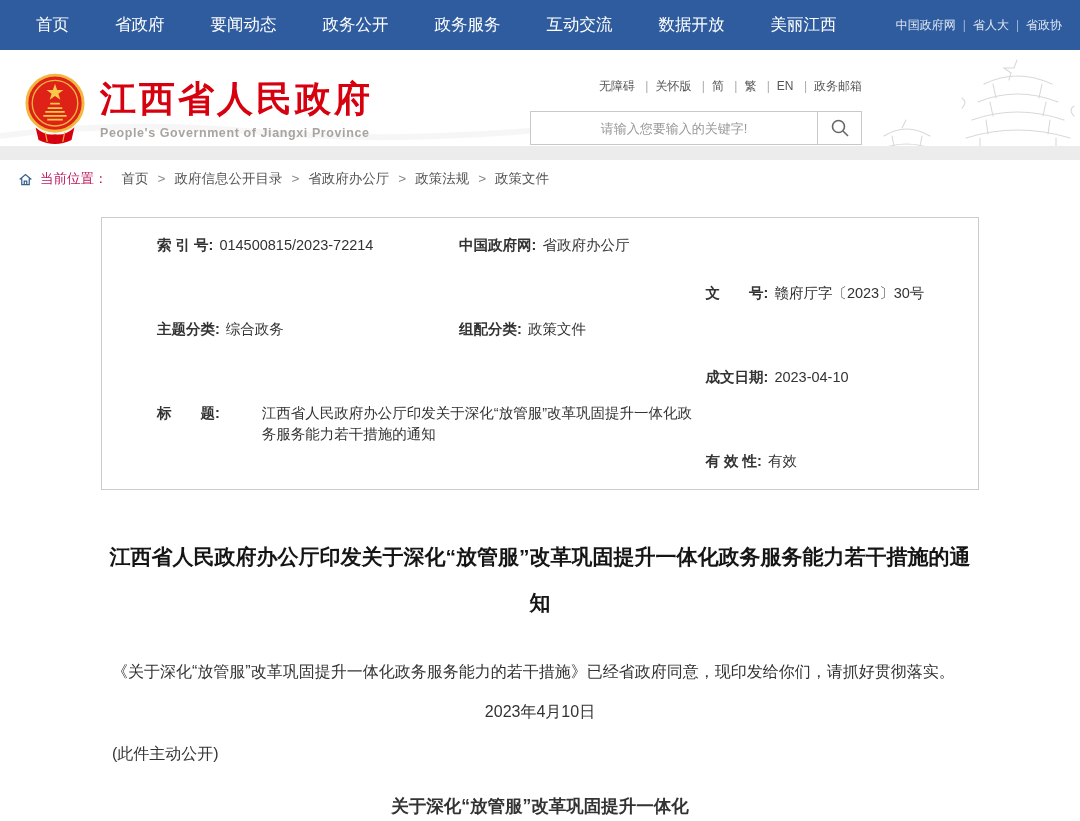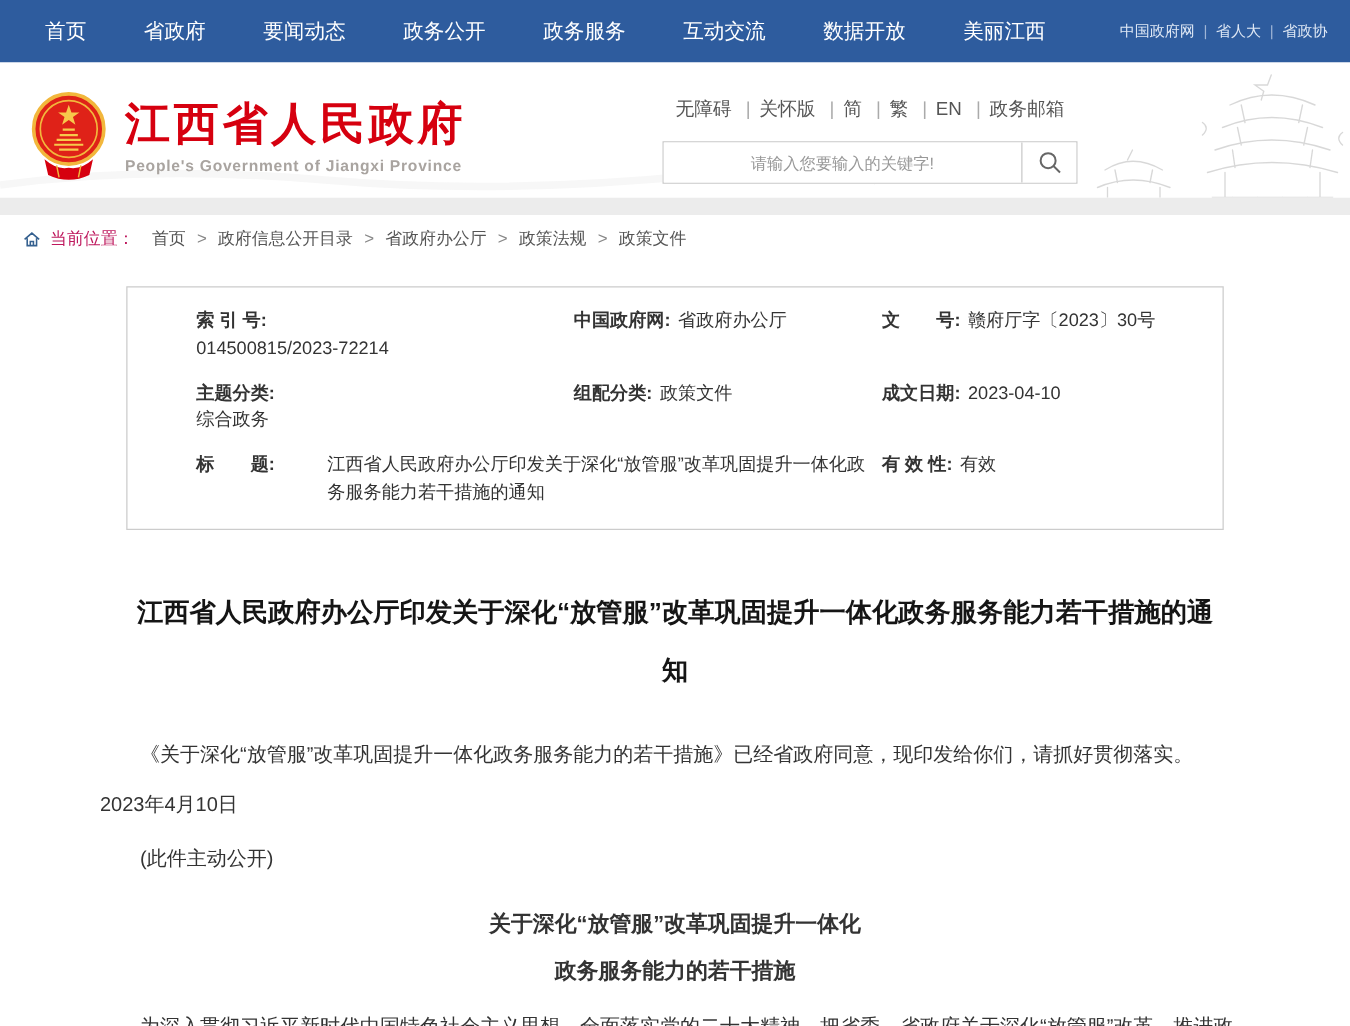--- a/index.html
+++ b/index.html
@@ -11,29 +11,29 @@
   .topnav { height:50px; background:#2e5c9e; display:flex; align-items:center;
     justify-content:space-between; padding:0 18px 0 14px; }
   .nav-items { display:flex; align-items:center; }
   .nav-item { color:#fff; font-size:16.5px; padding:0 14px; margin-right:18px; white-space:nowrap; }
   .nav-item:first-child { margin-left:8px; }
   .nav-right { display:flex; align-items:center; }
   .nav-right a { color:#dfe8f5; font-size:12px; white-space:nowrap; }
   .nav-right a + a::before { content:"|"; color:#9fb5d6; margin:0 7px; }
 
   
-  .site-header { position:relative; height:108px; background:#fff; overflow:hidden; }
+  .site-header { position:relative; height:96px; background:#fff; overflow:hidden; }
   .pavilion { position:absolute; right:0; top:4px; opacity:.85; pointer-events:none; }
   .header-wash { position:absolute; left:0; bottom:0; pointer-events:none; opacity:.5; }
   .logo-block { position:absolute; left:24px; top:22px; display:flex; align-items:center; }
   .emblem { width:62px; height:74px; margin-right:14px; flex:0 0 auto; }
   .site-title { font-size:36px; font-weight:bold; color:#d6000f; letter-spacing:3px; line-height:1.15; }
   .site-subtitle { font-size:12.5px; font-weight:bold; color:#a9a4a0; letter-spacing:.6px; margin-top:7px; }
   .header-right { position:absolute; right:218px; top:28px; width:332px; }
-  .utility-links { text-align:center; font-size:15px; color:#555; }
+  .utility-links { text-align:right; font-size:12px; color:#555; }
   .utility-links a { color:#555; }
   .utility-links a + a::before { content:"|"; color:#aaa; margin:0 7px; }
   .search-box { margin-top:16px; height:34px; border:1px solid #c9c9c9; display:flex; background:#fff; }
   .search-box input { flex:1; border:none; outline:none; padding:0 10px; font-size:13px; color:#333;
     font-family:"Liberation Sans","DejaVu Sans",sans-serif;text-align:center; }
   .search-box input::placeholder { color:#999; }
   .search-btn { width:44px; border:none; border-left:1px solid #c9c9c9; background:#fff;
     display:flex; align-items:center; justify-content:center; cursor:pointer; }
 
   
@@ -43,31 +43,31 @@
   .breadcrumb { display:flex; align-items:center; padding:10px 0 9px 18px; font-size:13.5px; color:#555; }
   .breadcrumb .home-icon { margin-right:7px; display:inline-flex; }
   .crumb-label { margin-right:14px; color:#be185d; }
   .crumb { color:#555; }
   .crumb + .crumb::before { content:">"; color:#888; margin:0 9px; }
 
   
   .meta-table { width:878px; margin:20px auto 0; border:1px solid #ccc; padding:10px 0; background:#fff; }
   .meta-row { display:flex; padding:7px 26px 7px 55px; font-size:14.5px; color:#333; line-height:1.5; }
   .meta-cell { display:flex; align-items:flex-start; padding-right:10px; }
-  .c1 { width:38%;flex-direction:column; } .c2 { width:31%; } .c3 { flex:1; } .c12 { width:69%;gap:36px; }
+  .c1 { width:38%; } .c2 { width:31%; } .c3 { flex:1;margin-top:48px; } .c12 { width:69%;gap:36px; }
   .m-label { font-weight:bold; white-space:pre; margin-right:6px; flex:0 0 auto; color:#333; }
   .m-value { color:#333; }
 
   
   .doc-title { width:880px; margin:44px auto 26px; text-align:center; font-size:21px;
     font-weight:bold; color:#151515; line-height:2.2; }
   .doc-body { width:920px; margin:0 auto; font-size:16px; color:#333; line-height:2.4; }
   .salutation { }
   .para-indent { text-indent:2em; }
-  .doc-date { text-align:left; margin-top:2px; }
+  .doc-date { text-align:center; margin-top:2px; }
   .doc-note { text-indent:2em; margin-top:4px; }
   .doc-sub { text-align:center; font-weight:bold; font-size:17.5px; line-height:2.1; }
   .doc-sub.first { margin-top:14px; }
   .para2 { margin-top:8px; }
 </style>
 </head>
 <body>
 
 <nav class="topnav">
   <div class="nav-items">

